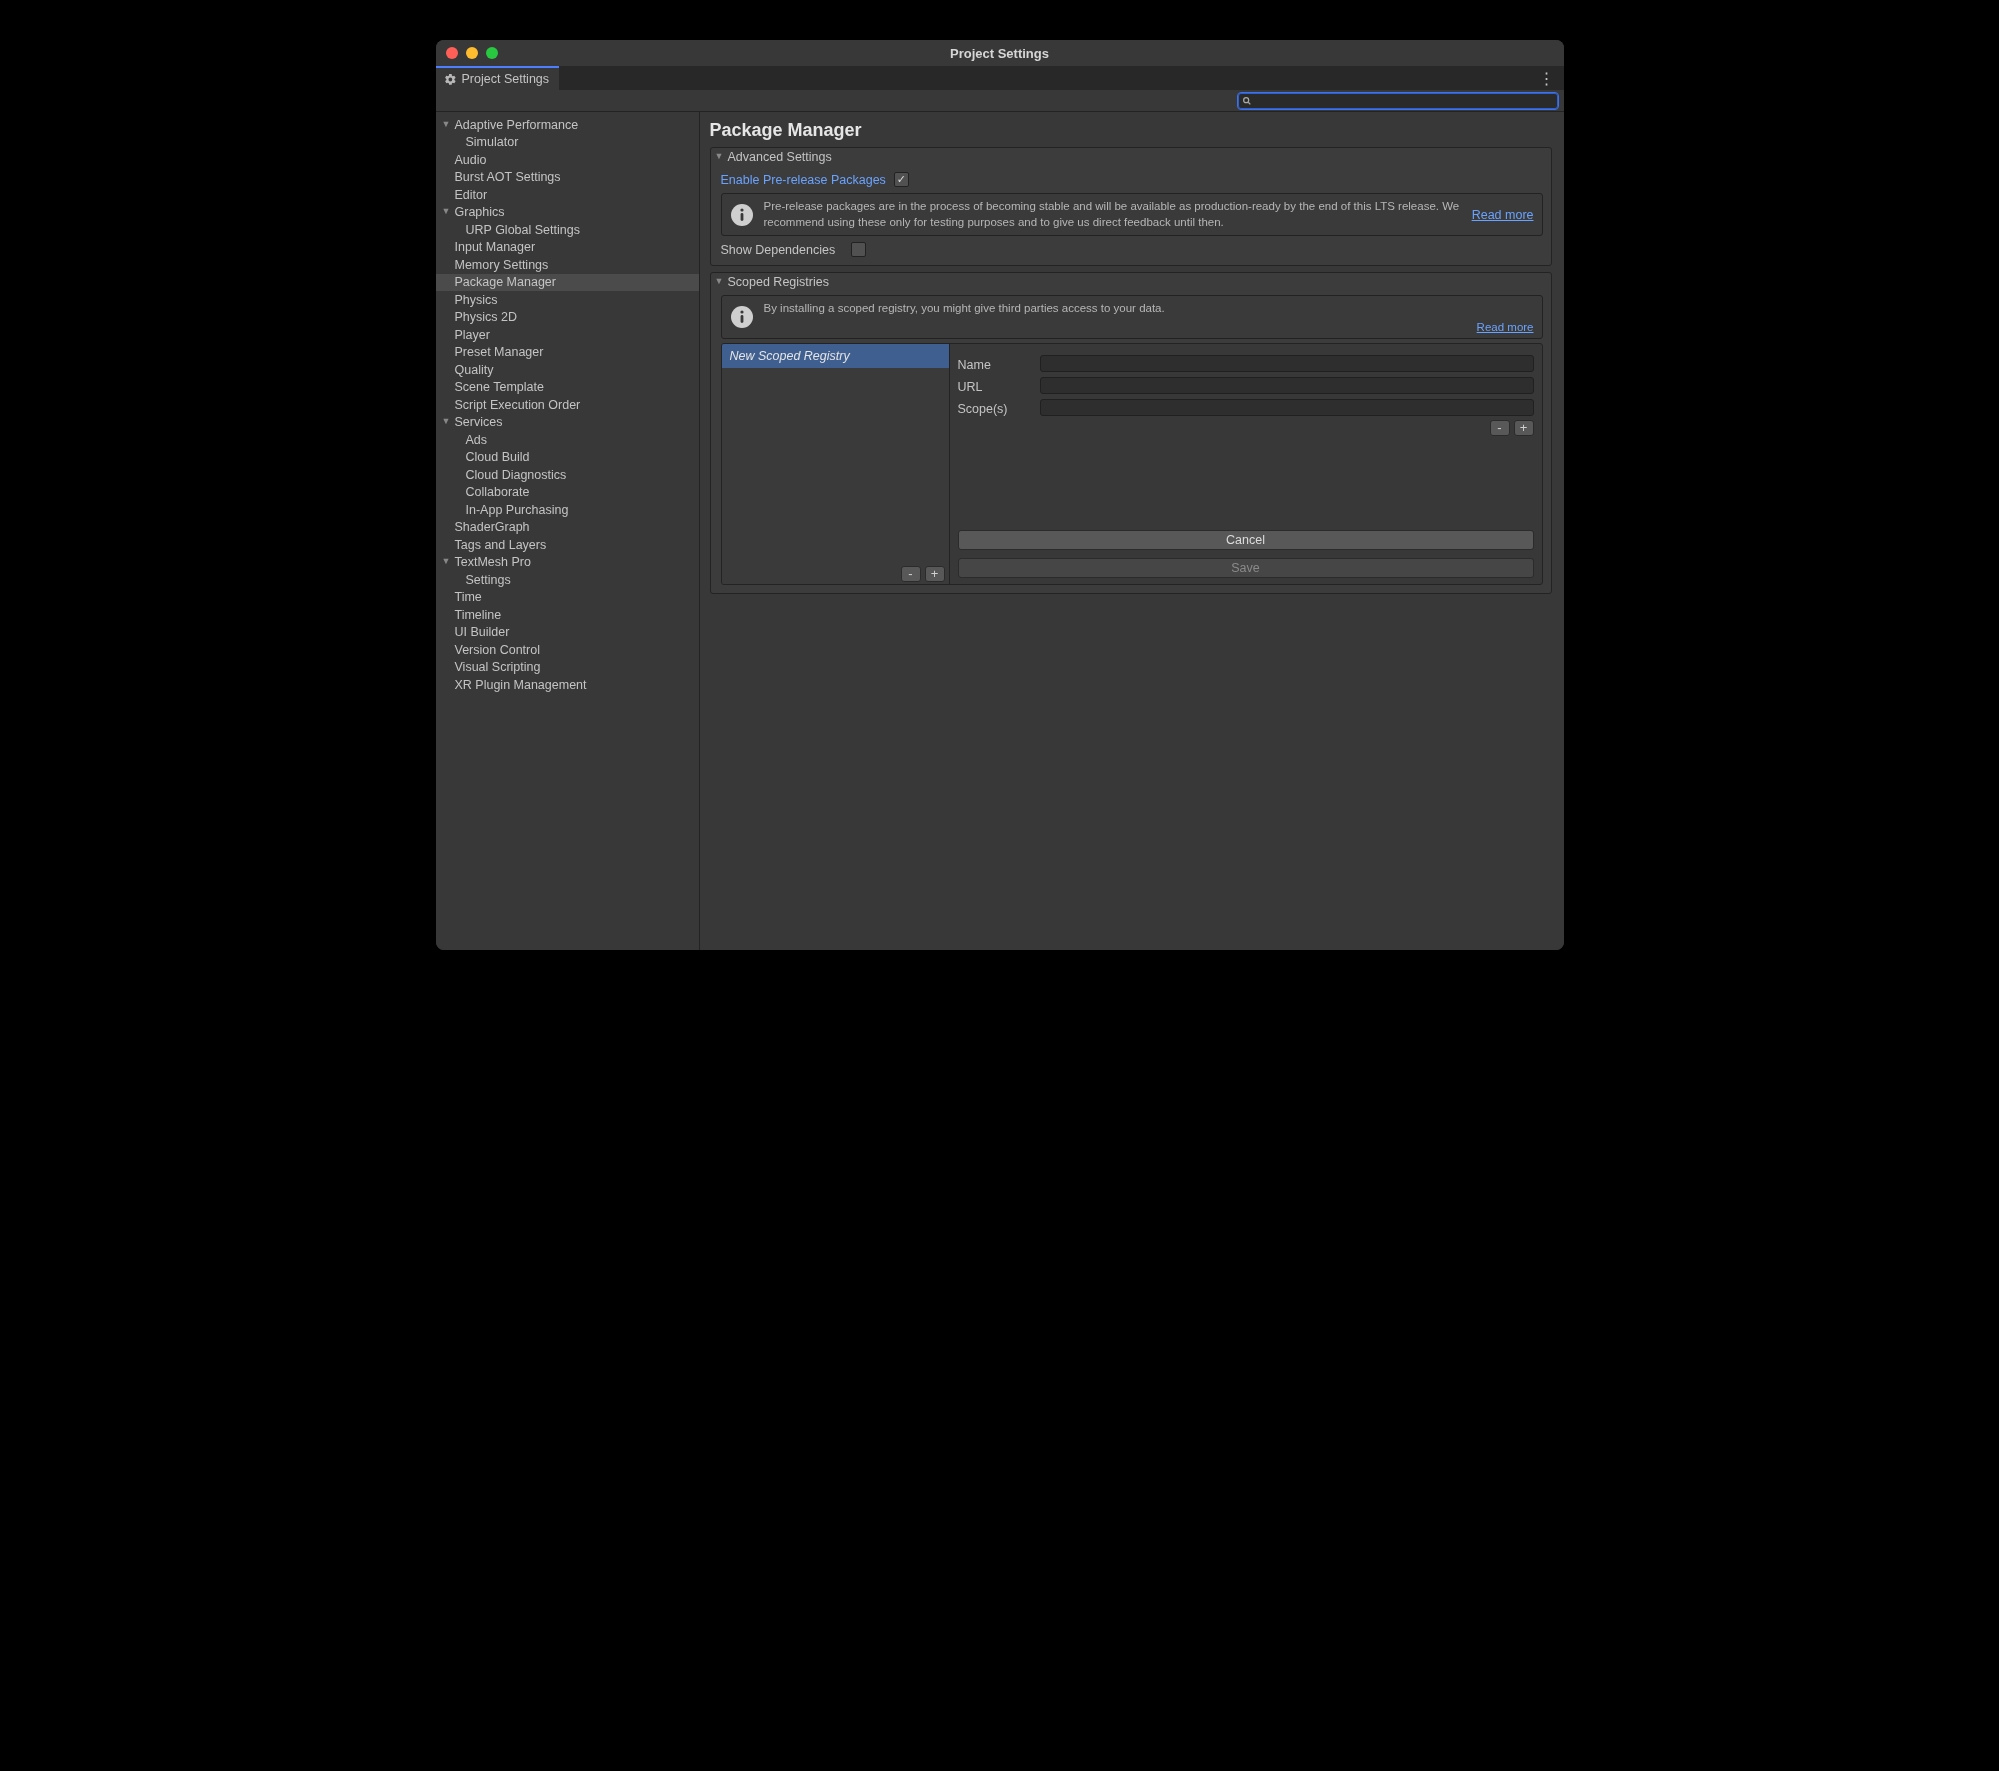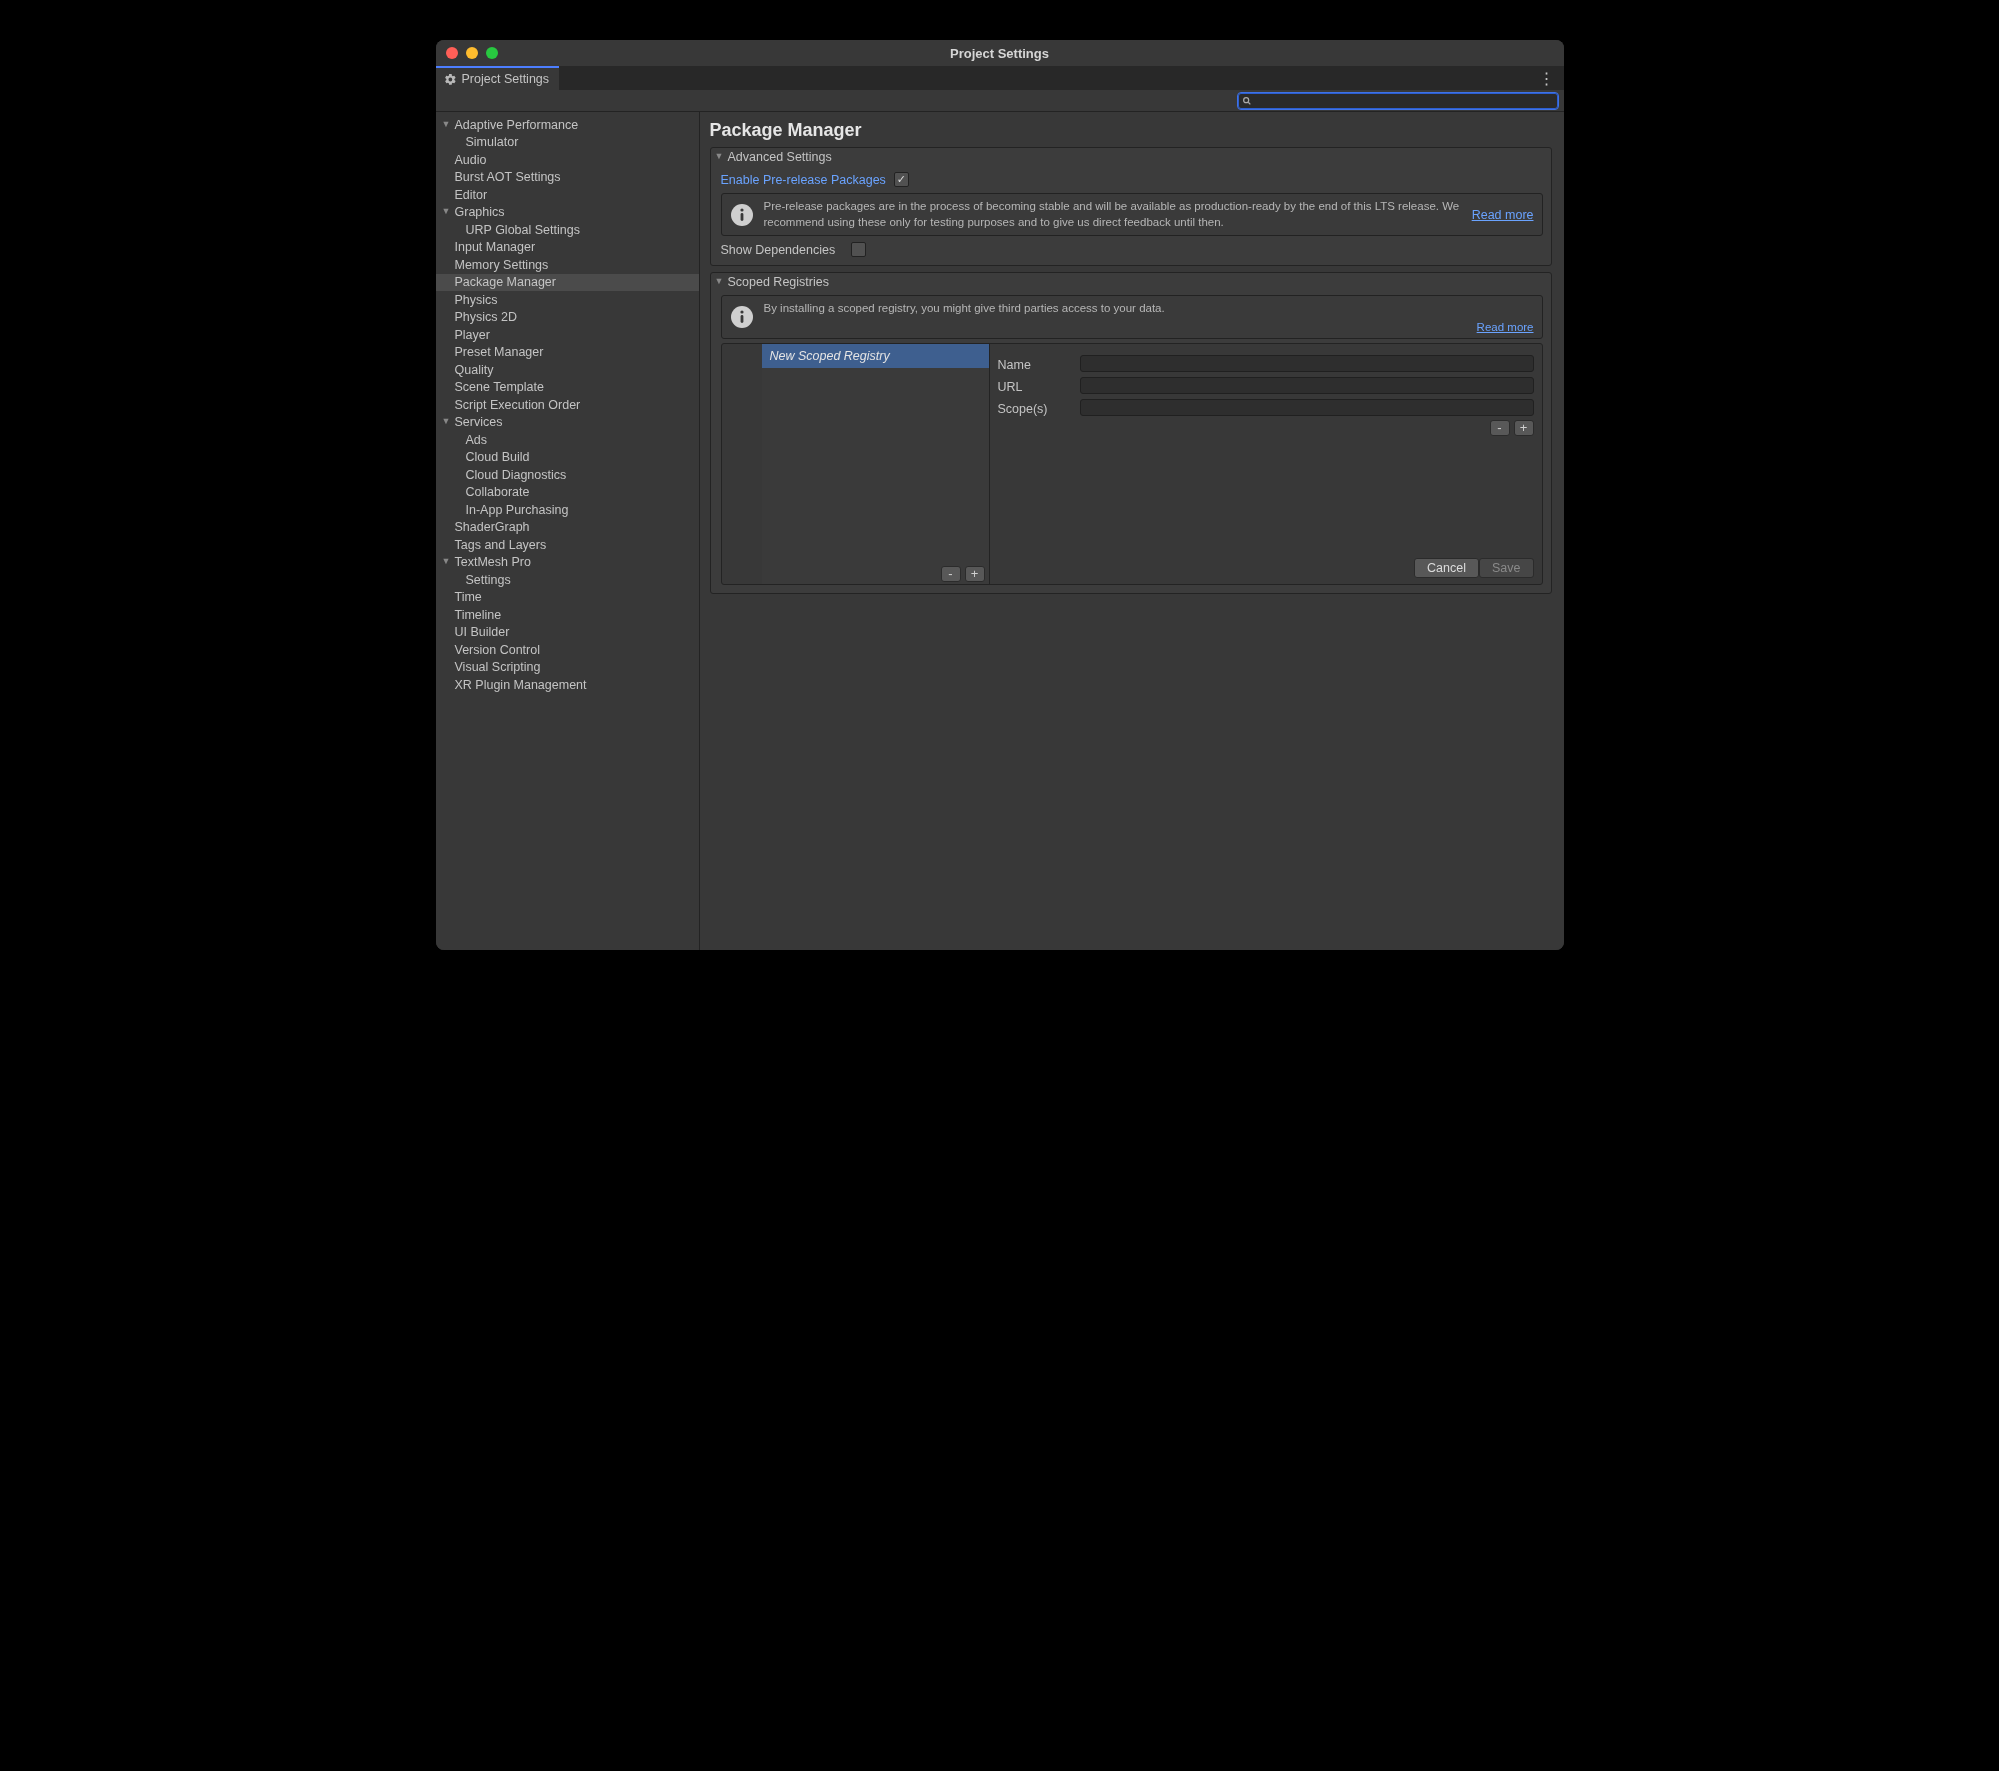--- a/index.html
+++ b/index.html
@@ -171,21 +171,20 @@
     display: flex;
     border: 1px solid #232323; border-radius: 3px;
     background: #383838;
     overflow: hidden;
     height: 242px;
   }
   .reg-list {
     width: 228px; border-right: 1px solid #232323;
     display: flex; flex-direction: column;
     background: #3a3a3a;
-    margin-left: 40px;
   }
   .reg-list-body { flex: 1; }
   .reg-item {
     height: 24px; display: flex; align-items: center;
     padding: 0 8px; font-style: italic; color: #e4e4e4; font-size: 12.5px;
     background: #3e5f8f;
   }
   .reg-list-footer {
     height: 20px; display: flex; justify-content: flex-end; align-items: center;
     gap: 4px; padding: 0 4px;
@@ -209,22 +208,23 @@
     flex: 1; height: 17px; background: #2e2e2e;
     border: 1px solid #202020; border-radius: 3px;
     color: #c4c4c4; padding: 0 4px; font-size: 12px;
   }
   .scope-btn-row {
     display: flex; justify-content: flex-end; gap: 4px;
     padding-top: 4px;
   }
   .reg-form-footer {
     margin-top: auto;
-    display: flex; justify-content: flex-end; 
+    display: flex; justify-content: flex-end; gap: 8px;
     padding-top: 6px;
+    flex-direction: column;
   }
   .btn {
     height: 20px; padding: 0 12px;
     background: #585858; border: 1px solid #2b2b2b; border-radius: 3px;
     color: #dcdcdc; font-size: 12.5px;
     display: flex; align-items: center; justify-content: center;
     cursor: pointer;
   }
   .btn.dim { color: #8a8a8a; background: #464646; }
 </style>

